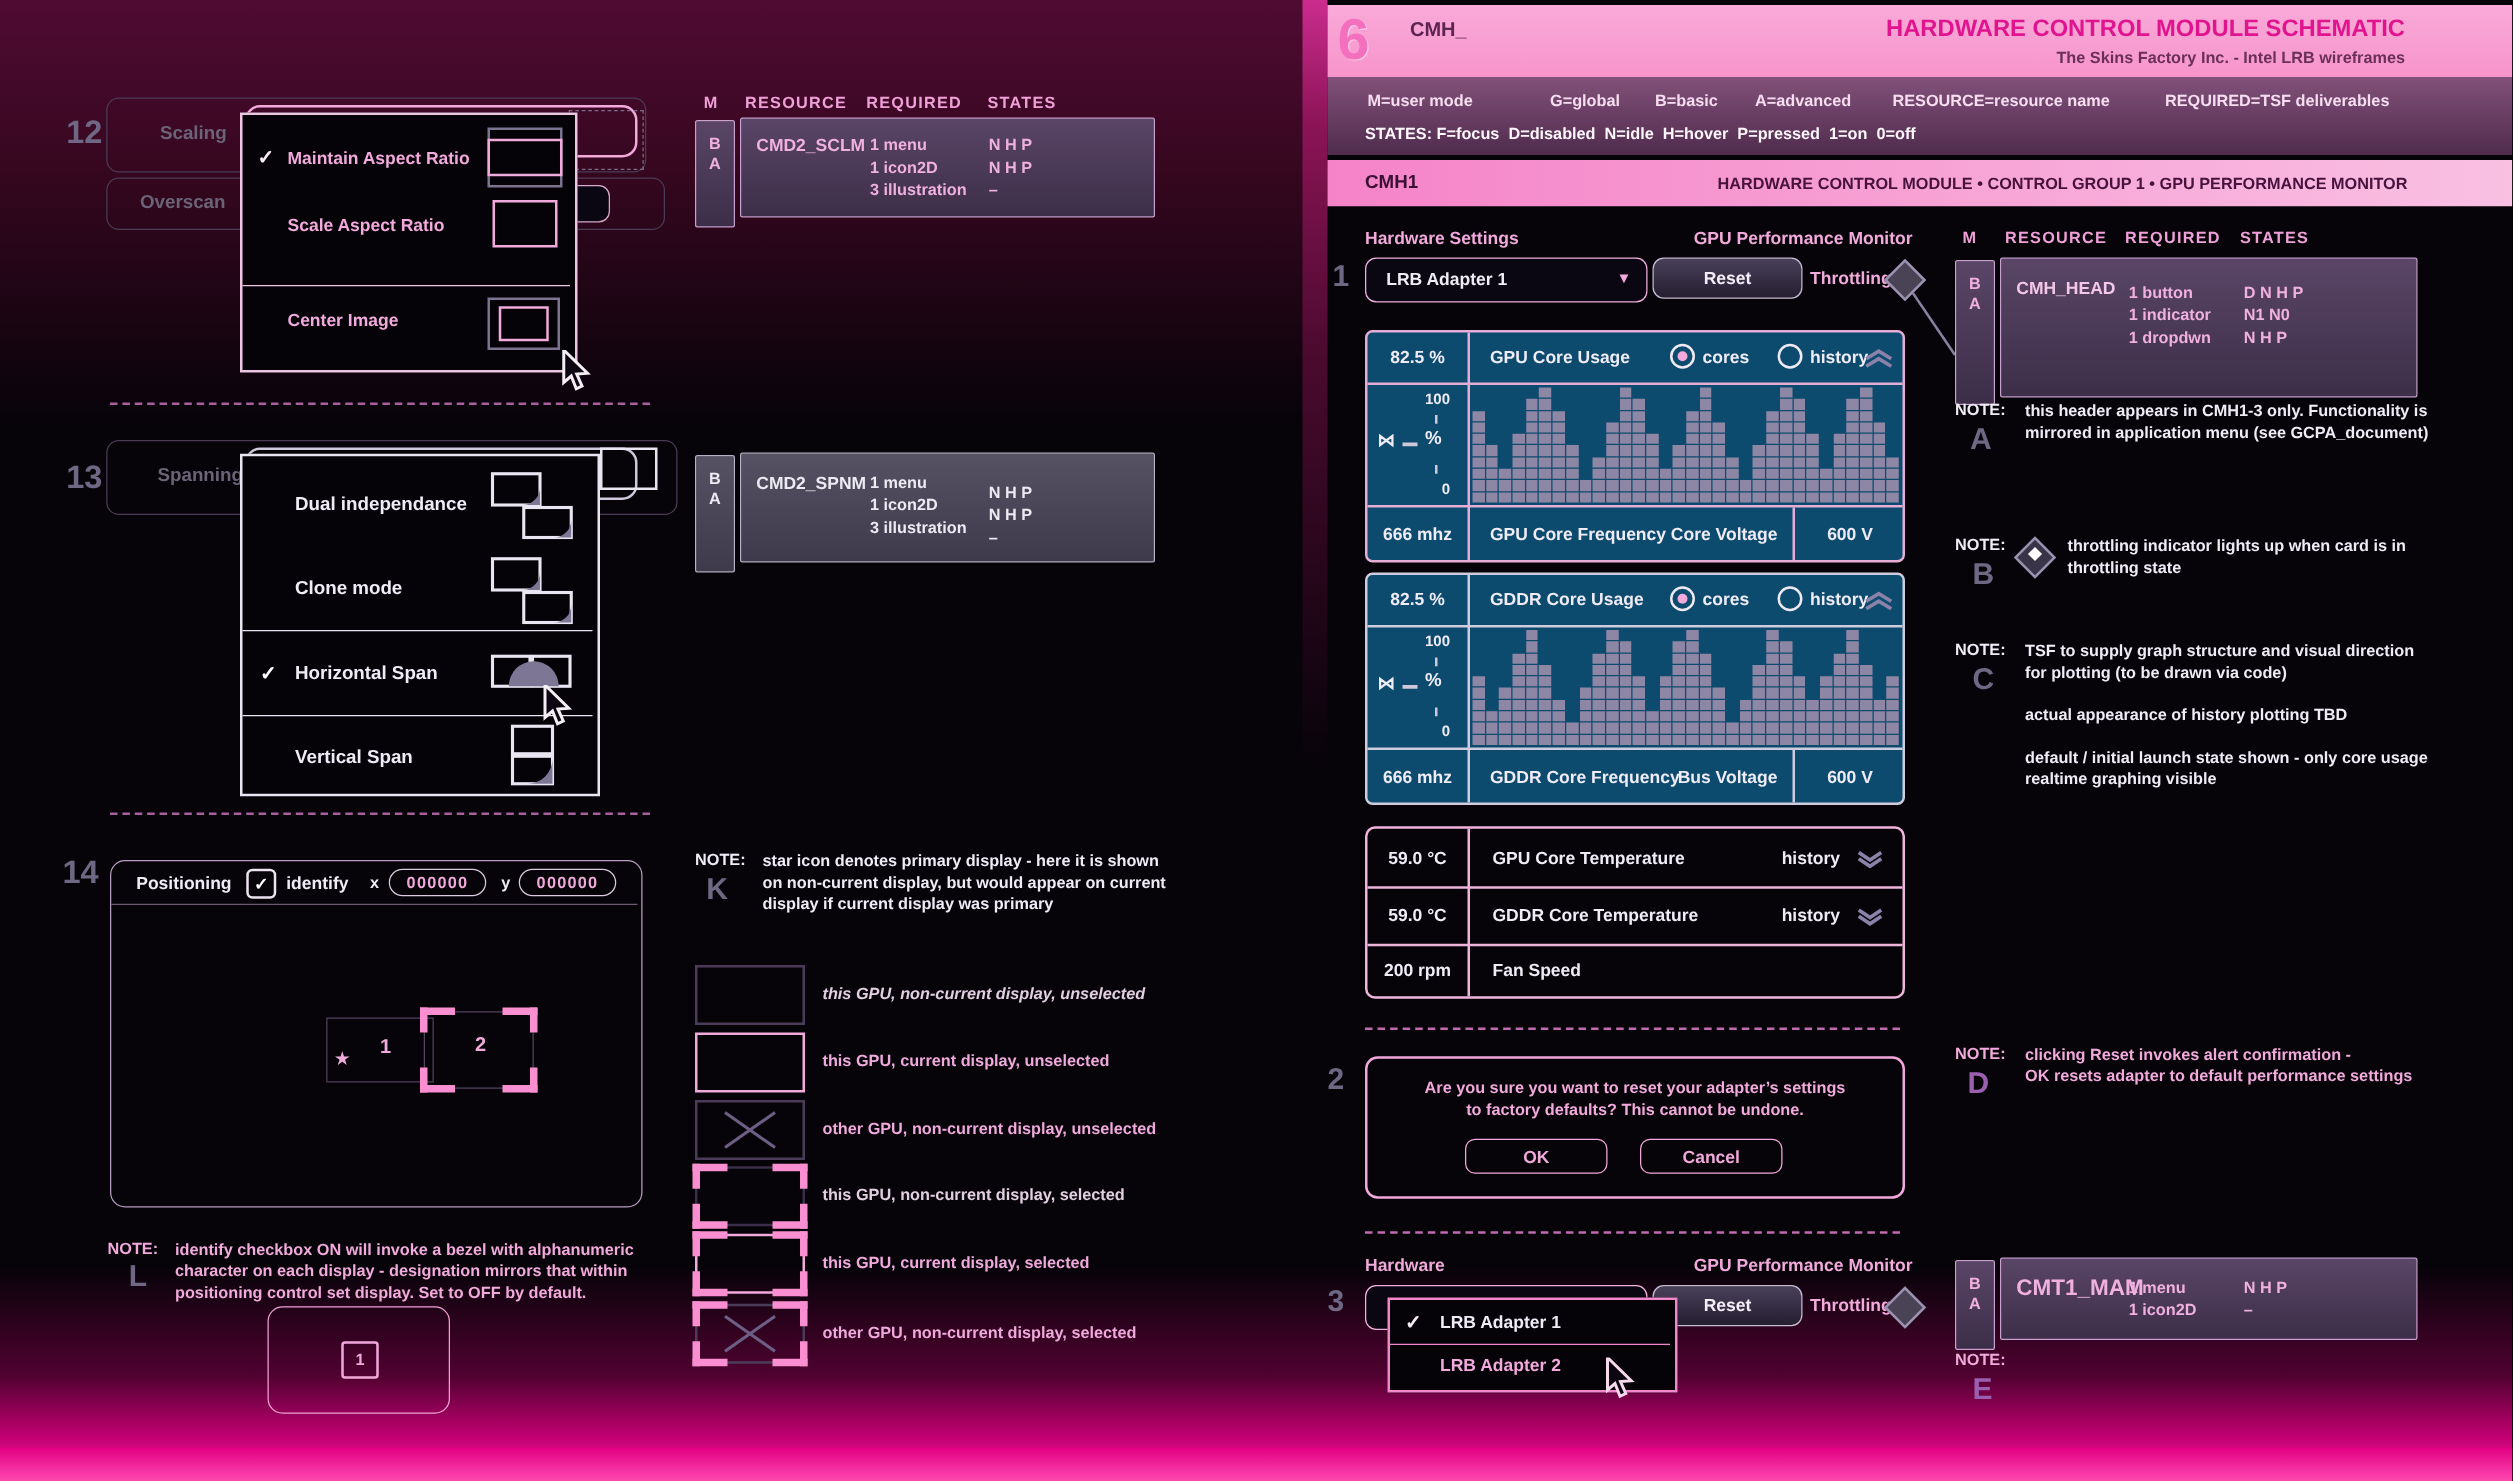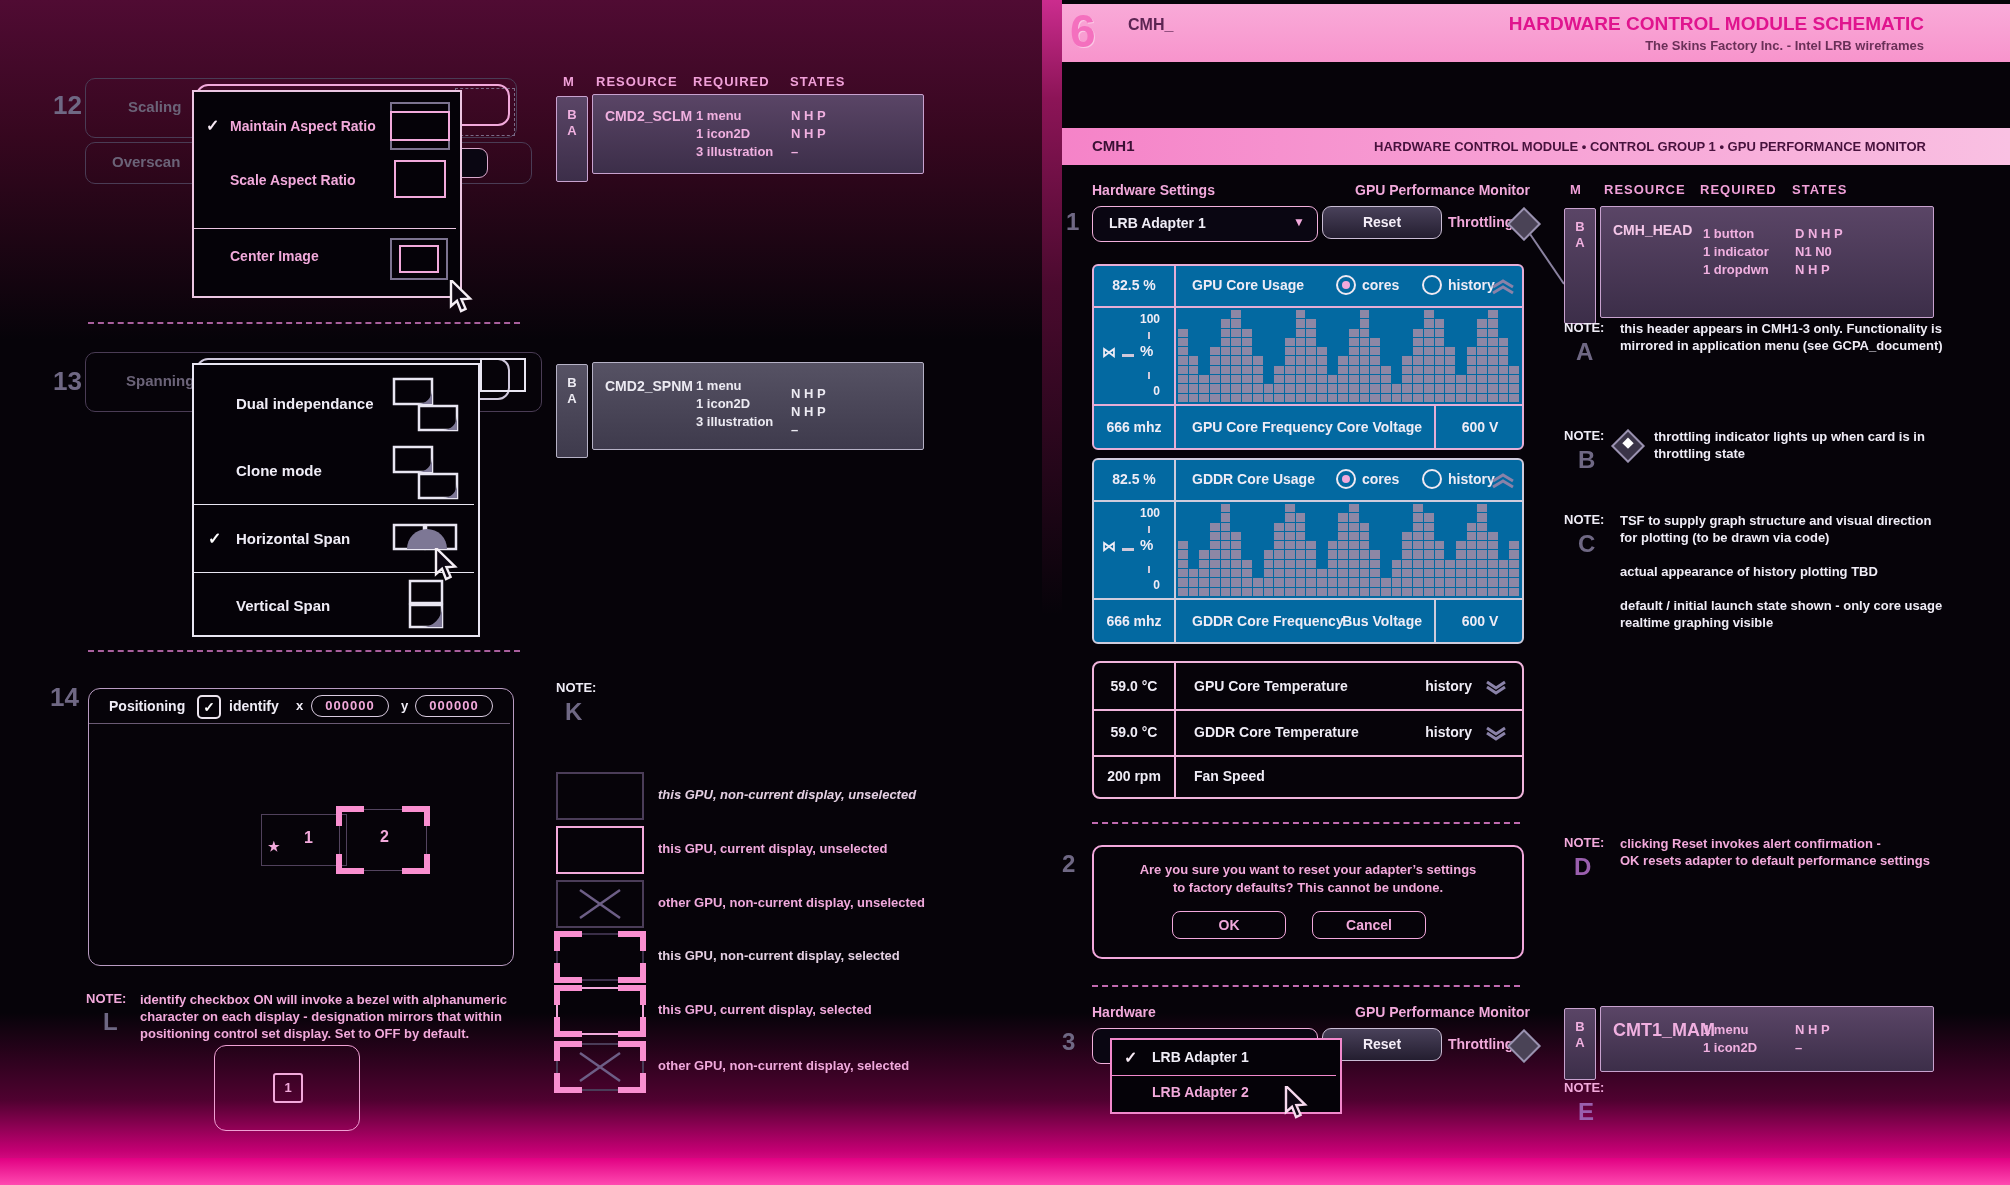--- a/index.html
+++ b/index.html
@@ -20,21 +20,21 @@
   .mbox{display:flex;flex-direction:column;align-items:center;justify-content:flex-start;padding-top:10px;
         font-size:13px;line-height:16px;color:#f0b0e0;}
   .gray .mbox,.gray.tbox,.gray .tbox{border-color:#b6b2c6;background:linear-gradient(180deg,#565264,#3e3a4c);color:#eceaf2;}
   .tcell{position:absolute;font-size:13px;line-height:18px;}
   .note-line{min-height:17px;font-size:13px;line-height:17px;}
   
   .menu{background:#050208;border:2px solid #ecc6e2;}
   .menu-white{background:#050208;border:2px solid #e9e6f2;}
   .check{font-size:16px;color:#f7eaf4;}
   
-  .panel{border:2px solid #e6aed6;border-radius:6px;background:#0369a1;}
+  .panel{border:2px solid #e6aed6;border-radius:6px;background:#0c4a6e;}
   .panel.gdr{border-color:#cfccdd;}
   .pline{position:absolute;background:#e6aed6;}
   .gdr .pline{background:#cfccdd;}
   .graph{position:absolute;display:flex;gap:1px;}
   .gcol{flex:1;display:flex;flex-direction:column;gap:1px;}
   .gcell{flex:1;}
   .gcell.on{background:#8d87a5;}
   .radio{display:inline-block;width:16px;height:16px;border:2px solid #efe9f2;border-radius:50%;vertical-align:middle;}
   .radio.sel::after{content:'';display:block;width:8px;height:8px;margin:4px;border-radius:50%;background:#f2a9db;}
   .diamond{width:20px;height:20px;transform:rotate(45deg);background:#4a4356;border:2px solid #9a92b0;}
@@ -202,20 +202,25 @@
       <div class="tcell" style="left:198px;top:22px;color:#eceaf2;">
         <div>N H P</div>
           <div>N H P</div>
           <div>–</div>
       </div>
     </div>
   </div>
 
   <div class="abs white" style="left:556px;top:680px;font-size:13px;">NOTE:</div>
   <div class="abs letter" style="left:565px;top:698px;">K</div>
+  <div class="abs white" style="left:610px;top:680px;">
+    <div class="note-line">star icon denotes primary display - here it is shown</div>
+    <div class="note-line">on non-current display, but would appear on current</div>
+    <div class="note-line">display if current display was primary</div>
+  </div>
 
   <div class="swatch" style="left:556px;top:772px;border:2px solid #4a3c58;"></div>
   <div class="abs t13" style="left:658px;top:786px;color:#e3cfe2;font-style:italic;">this GPU, non-current display, unselected</div>
 
   <div class="swatch" style="left:556px;top:826px;border:2px solid #f2a9db;"></div>
   <div class="abs t13" style="left:658px;top:840px;color:#f0a9dc;">this GPU, current display, unselected</div>
 
   <div class="swatch" style="left:556px;top:880px;border:2px solid #4a3c58;">
     <svg width="84" height="44">
         <line x1="22" y1="8" x2="62" y2="36" stroke="#6d5e86" stroke-width="2.5"></line>
@@ -247,20 +252,29 @@
       </svg>
     <span class="ck tl"></span><span class="ck tr"></span><span class="ck bl"></span><span class="ck br"></span>
   </div>
   <div class="abs t13" style="left:658px;top:1057px;color:#f0a9dc;">other GPU, non-current display, selected</div>
 
   <div class="abs" style="left:1062px;top:4px;width:948px;height:58px;background:linear-gradient(180deg,#f9aad8,#f794cc);">
     <div class="abs" style="left:8px;top:0px;font-size:46px;color:#f470be;text-shadow:1px 1px 0 #fbc9e6;">6</div>
     <div class="abs" style="left:66px;top:12px;font-size:16px;color:#5c2553;">CMH_</div>
     <div class="abs" style="right:86px;top:9px;font-size:19px;color:#e0148e;">HARDWARE CONTROL MODULE SCHEMATIC</div>
     <div class="abs" style="right:86px;top:34px;font-size:13px;color:#6a3058;">The Skins Factory Inc. - Intel LRB wireframes</div>
+  </div>
+  <div class="abs" style="left:1062px;top:62px;width:948px;height:62px;background:linear-gradient(180deg,#82507a,#4f2c4d);">
+    <div class="abs t13" style="left:32px;top:10px;color:#f6ddf0;">M=user mode</div>
+    <div class="abs t13" style="left:178px;top:10px;color:#f6ddf0;">G=global</div>
+    <div class="abs t13" style="left:262px;top:10px;color:#f6ddf0;">B=basic</div>
+    <div class="abs t13" style="left:342px;top:10px;color:#f6ddf0;">A=advanced</div>
+    <div class="abs t13" style="left:452px;top:10px;color:#f6ddf0;">RESOURCE=resource name</div>
+    <div class="abs t13" style="left:670px;top:10px;color:#f6ddf0;">REQUIRED=TSF deliverables</div>
+    <div class="abs t13 ws-pre" style="left:30px;top:36px;color:#fdf6fb;">STATES: F=focus  D=disabled  N=idle  H=hover  P=pressed  1=on  0=off</div>
   </div>
   <div class="abs" style="left:1062px;top:128px;width:948px;height:37px;background:linear-gradient(90deg,#f583c8,#f9c0e2);">
     <div class="abs" style="left:30px;top:9px;font-size:15px;color:#3a1034;">CMH1</div>
     <div class="abs" style="right:84px;top:11px;font-size:13px;color:#47123d;">HARDWARE CONTROL MODULE • CONTROL GROUP 1 • GPU PERFORMANCE MONITOR</div>
   </div>
 
   <div class="abs pink t14" style="left:1092px;top:182px;">Hardware Settings</div>
   <div class="abs pink t14" style="left:1355px;top:182px;">GPU Performance Monitor</div>
   <div class="abs numeral" style="left:1066px;top:208px;font-size:24px;">1</div>
   <div class="abs pillctl" style="left:1092px;top:206px;width:224px;height:34px;">

